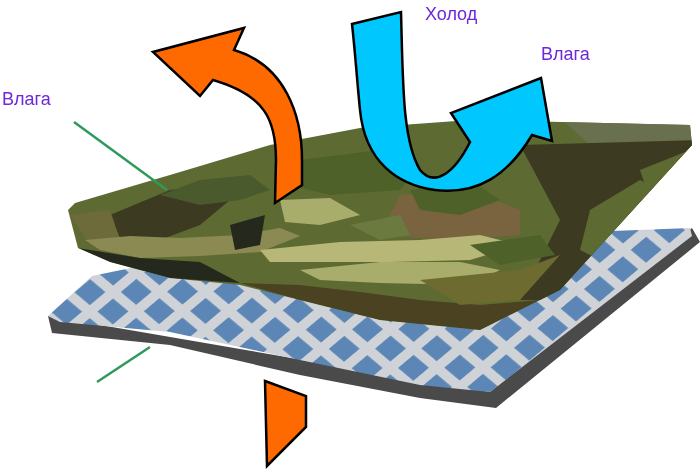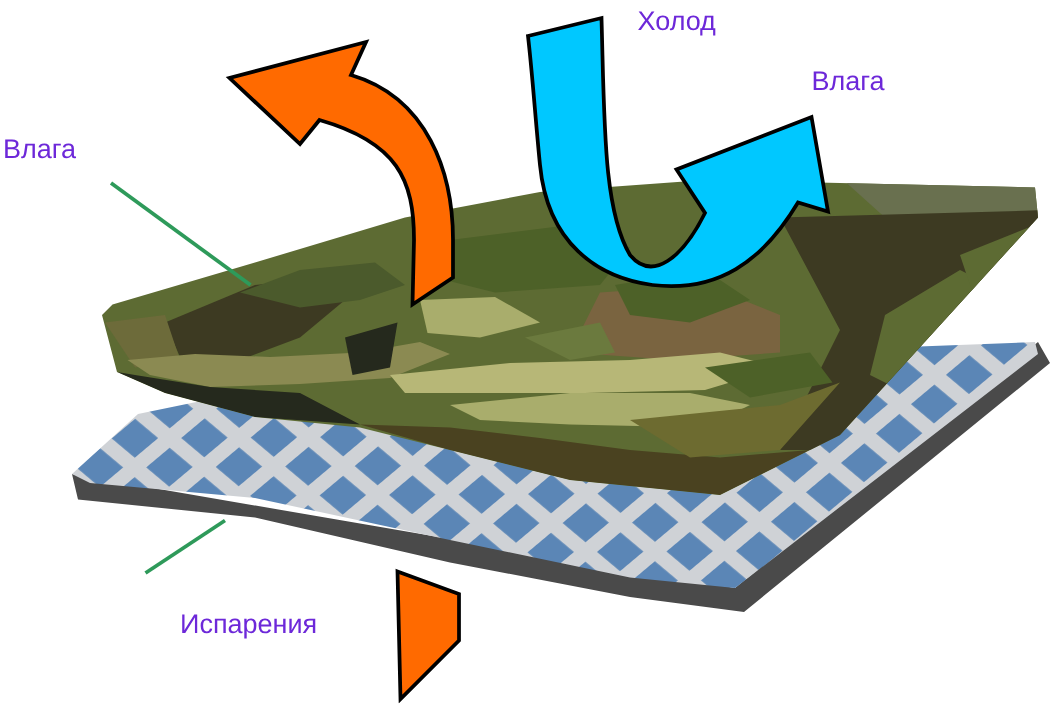--- a/index.html
+++ b/index.html
@@ -85,15 +85,14 @@
 
     <path d="M352,24 L401,12 C403,80 402,140 420,170 C435,188 455,172 470,142 L451,113 L541,78 L552,141 L532,135 C508,175 478,195 435,190 C398,185 365,162 360,110 C357,80 355,50 352,24 Z" fill="#00c8ff" stroke="#000" stroke-width="2.5" stroke-linejoin="miter"></path>
 
     <path d="M265,381 L306,396 L306,427 L267,466 Z" fill="#ff6a00" stroke="#000" stroke-width="2.5" stroke-linejoin="miter"></path>
   </svg>
 
   <div class="label" id="lbl-alova">Влага</div>
   <div class="label" id="lbl-holod">Холод</div>
   <div class="label" id="lbl-vlaga">Влага</div>
   <div class="label" id="lbl-isp">
-    <div>Испарения</div>
   </div>
 </div>
 
 </body></html>

